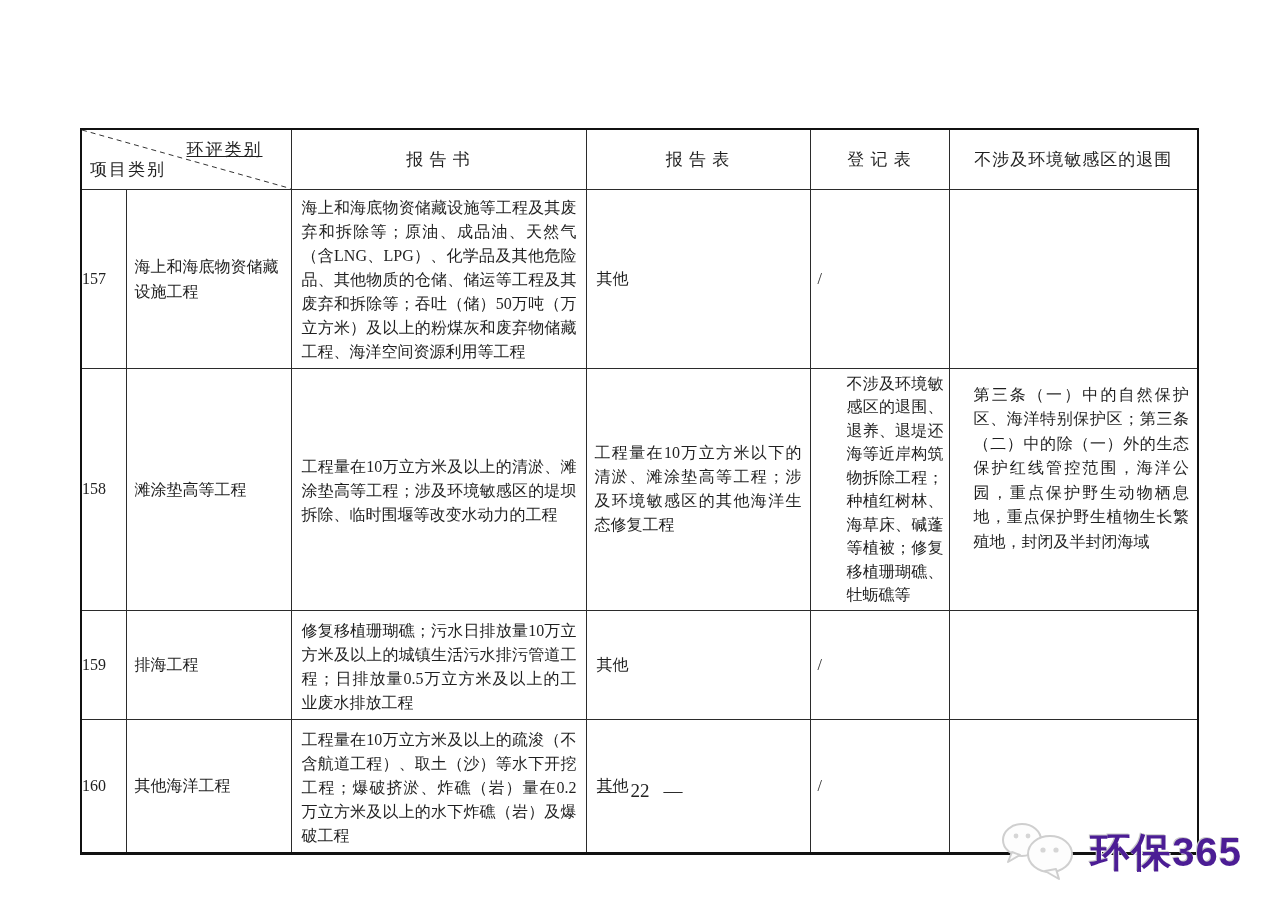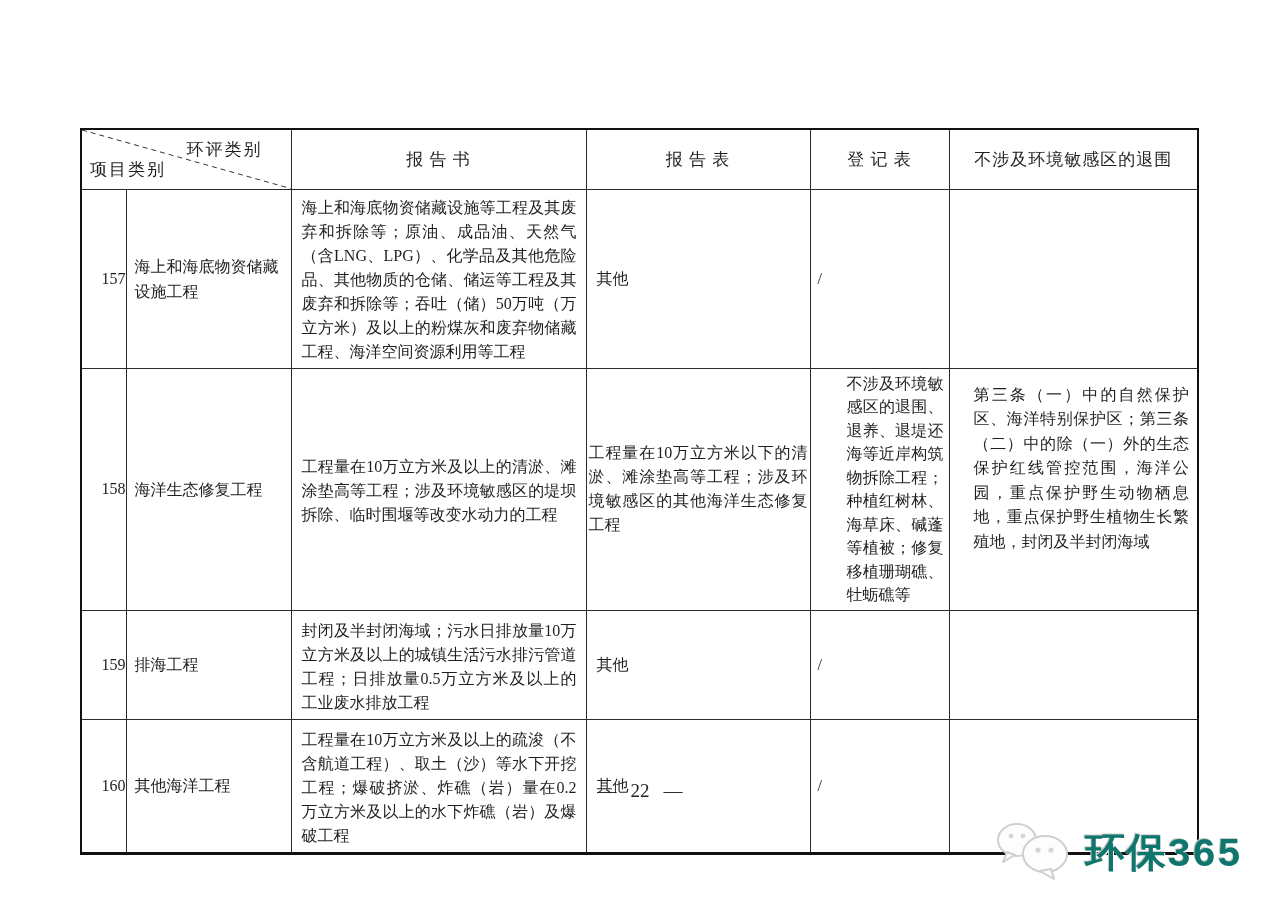--- a/index.html
+++ b/index.html
@@ -27,34 +27,34 @@
 
   tr.hdr-row { height: 60px; }
   tr.r157 { height: 167px; }
   tr.r158 { height: 190px; }
   tr.r159 { height: 105px; }
   tr.r160 { height: 118px; }
 
   
   th.diag-cell { position: relative; padding: 0; font-size: 17px; }
   .diag-svg { position: absolute; left: 0; top: 0; width: 100%; height: 100%; }
-  .diag-top { position: absolute; right: 28px; top: 8px; letter-spacing: 2px; }
+  .diag-top { position: absolute; right: 28px; top: 8px; letter-spacing: 2px; text-decoration: underline; }
   .diag-bottom { position: absolute; left: 8px; bottom: 8px; letter-spacing: 2px; margin-top: 48px; }
   th.hdr-cell { text-align: center; font-size: 17px; letter-spacing: 1px; }
 
   
-  td.cell-num { text-align: right; }
+  td.cell-num { text-align: left; }
   td.cell-cat { text-align: left; padding: 4px 6px 4px 8px; line-height: 25px; }
   td.cell-book {
     text-align: justify; text-justify: inter-ideograph;
     padding: 8px 9px 4px 10px; line-height: 24px;
   }
   td.cell-book.top { vertical-align: top; padding-top: 6px; }
   td.cell-form { text-align: left; padding: 4px 8px 4px 10px; line-height: 24px; }
-  td.cell-form.longtext { text-align: justify; text-justify: inter-ideograph; padding: 4px 2px; }
+  td.cell-form.longtext { text-align: justify; text-justify: inter-ideograph; padding: 4px 8px; }
   td.cell-reg { text-align: left; padding: 3px 5px 3px 7px; line-height: 23.5px; }
   td.cell-reg.longtext { text-align: justify; text-justify: inter-ideograph; vertical-align: top; padding-left: 36px; }
   td.cell-mean {
     text-align: justify; text-justify: inter-ideograph;
     padding: 5px 8px 5px 24px; line-height: 24.5px; vertical-align: top; padding-top: 14px;
   }
 
   
   .page-footer {
     position: absolute; left: 0; top: 780px; width: 1280px;
@@ -63,22 +63,22 @@
   .page-footer .dash { display: inline-block; margin: 0 14px; letter-spacing: 0; }
 
   
   .watermark {
     position: absolute; right: 38px; top: 818px;
     display: flex; align-items: center; gap: 8px;
     user-select: none;
   }
   .wm-icon { width: 86px; height: 68px; }
   .wm-text {
-    font-family: Liberation Mono, monospace;
-    font-size: 40px; font-weight: bold; color: #0f766e;
+    font-family: Liberation Sans, sans-serif;
+    font-size: 40px; font-weight: bold; color: #4c1d95;
     text-shadow: -1px -1px 0 #c9c9c9, 1px 1px 0 #ffffff;
     letter-spacing: 1px;
   }
 </style>
 </head>
 <body>
 
 <div class="page">
 
   <div class="doc-table-wrap">
@@ -111,31 +111,31 @@
         <td class="cell-num">157</td>
         <td class="cell-cat">海上和海底物资储藏设施工程</td>
         <td class="cell-book top">海上和海底物资储藏设施等工程及其废弃和拆除等；原油、成品油、天然气（含LNG、LPG）、化学品及其他危险品、其他物质的仓储、储运等工程及其废弃和拆除等；吞吐（储）50万吨（万立方米）及以上的粉煤灰和废弃物储藏工程、海洋空间资源利用等工程</td>
         <td class="cell-form">其他</td>
         <td class="cell-reg">/</td>
         <td class="cell-mean"></td>
       </tr>
 
       <tr class="r158">
         <td class="cell-num">158</td>
-        <td class="cell-cat">海洋生态修复工程</td>
+        <td class="cell-cat">滩涂垫高等工程</td>
         <td class="cell-book">工程量在10万立方米及以上的清淤、滩涂垫高等工程；涉及环境敏感区的堤坝拆除、临时围堰等改变水动力的工程</td>
         <td class="cell-form longtext">工程量在10万立方米以下的清淤、滩涂垫高等工程；涉及环境敏感区的其他海洋生态修复工程</td>
         <td class="cell-reg longtext">不涉及环境敏感区的退围、退养、退堤还海等近岸构筑物拆除工程；种植红树林、海草床、碱蓬等植被；修复移植珊瑚礁、牡蛎礁等</td>
         <td class="cell-mean">第三条（一）中的自然保护区、海洋特别保护区；第三条（二）中的除（一）外的生态保护红线管控范围，海洋公园，重点保护野生动物栖息地，重点保护野生植物生长繁殖地，封闭及半封闭海域</td>
       </tr>
 
       <tr class="r159">
         <td class="cell-num">159</td>
         <td class="cell-cat">排海工程</td>
-        <td class="cell-book">封闭及半封闭海域；污水日排放量10万立方米及以上的城镇生活污水排污管道工程；日排放量0.5万立方米及以上的工业废水排放工程</td>
+        <td class="cell-book">修复移植珊瑚礁；污水日排放量10万立方米及以上的城镇生活污水排污管道工程；日排放量0.5万立方米及以上的工业废水排放工程</td>
         <td class="cell-form">其他</td>
         <td class="cell-reg">/</td>
         <td class="cell-mean"></td>
       </tr>
 
       <tr class="r160">
         <td class="cell-num">160</td>
         <td class="cell-cat">其他海洋工程</td>
         <td class="cell-book">工程量在10万立方米及以上的疏浚（不含航道工程）、取土（沙）等水下开挖工程；爆破挤淤、炸礁（岩）量在0.2万立方米及以上的水下炸礁（岩）及爆破工程</td>
         <td class="cell-form">其他</td>

